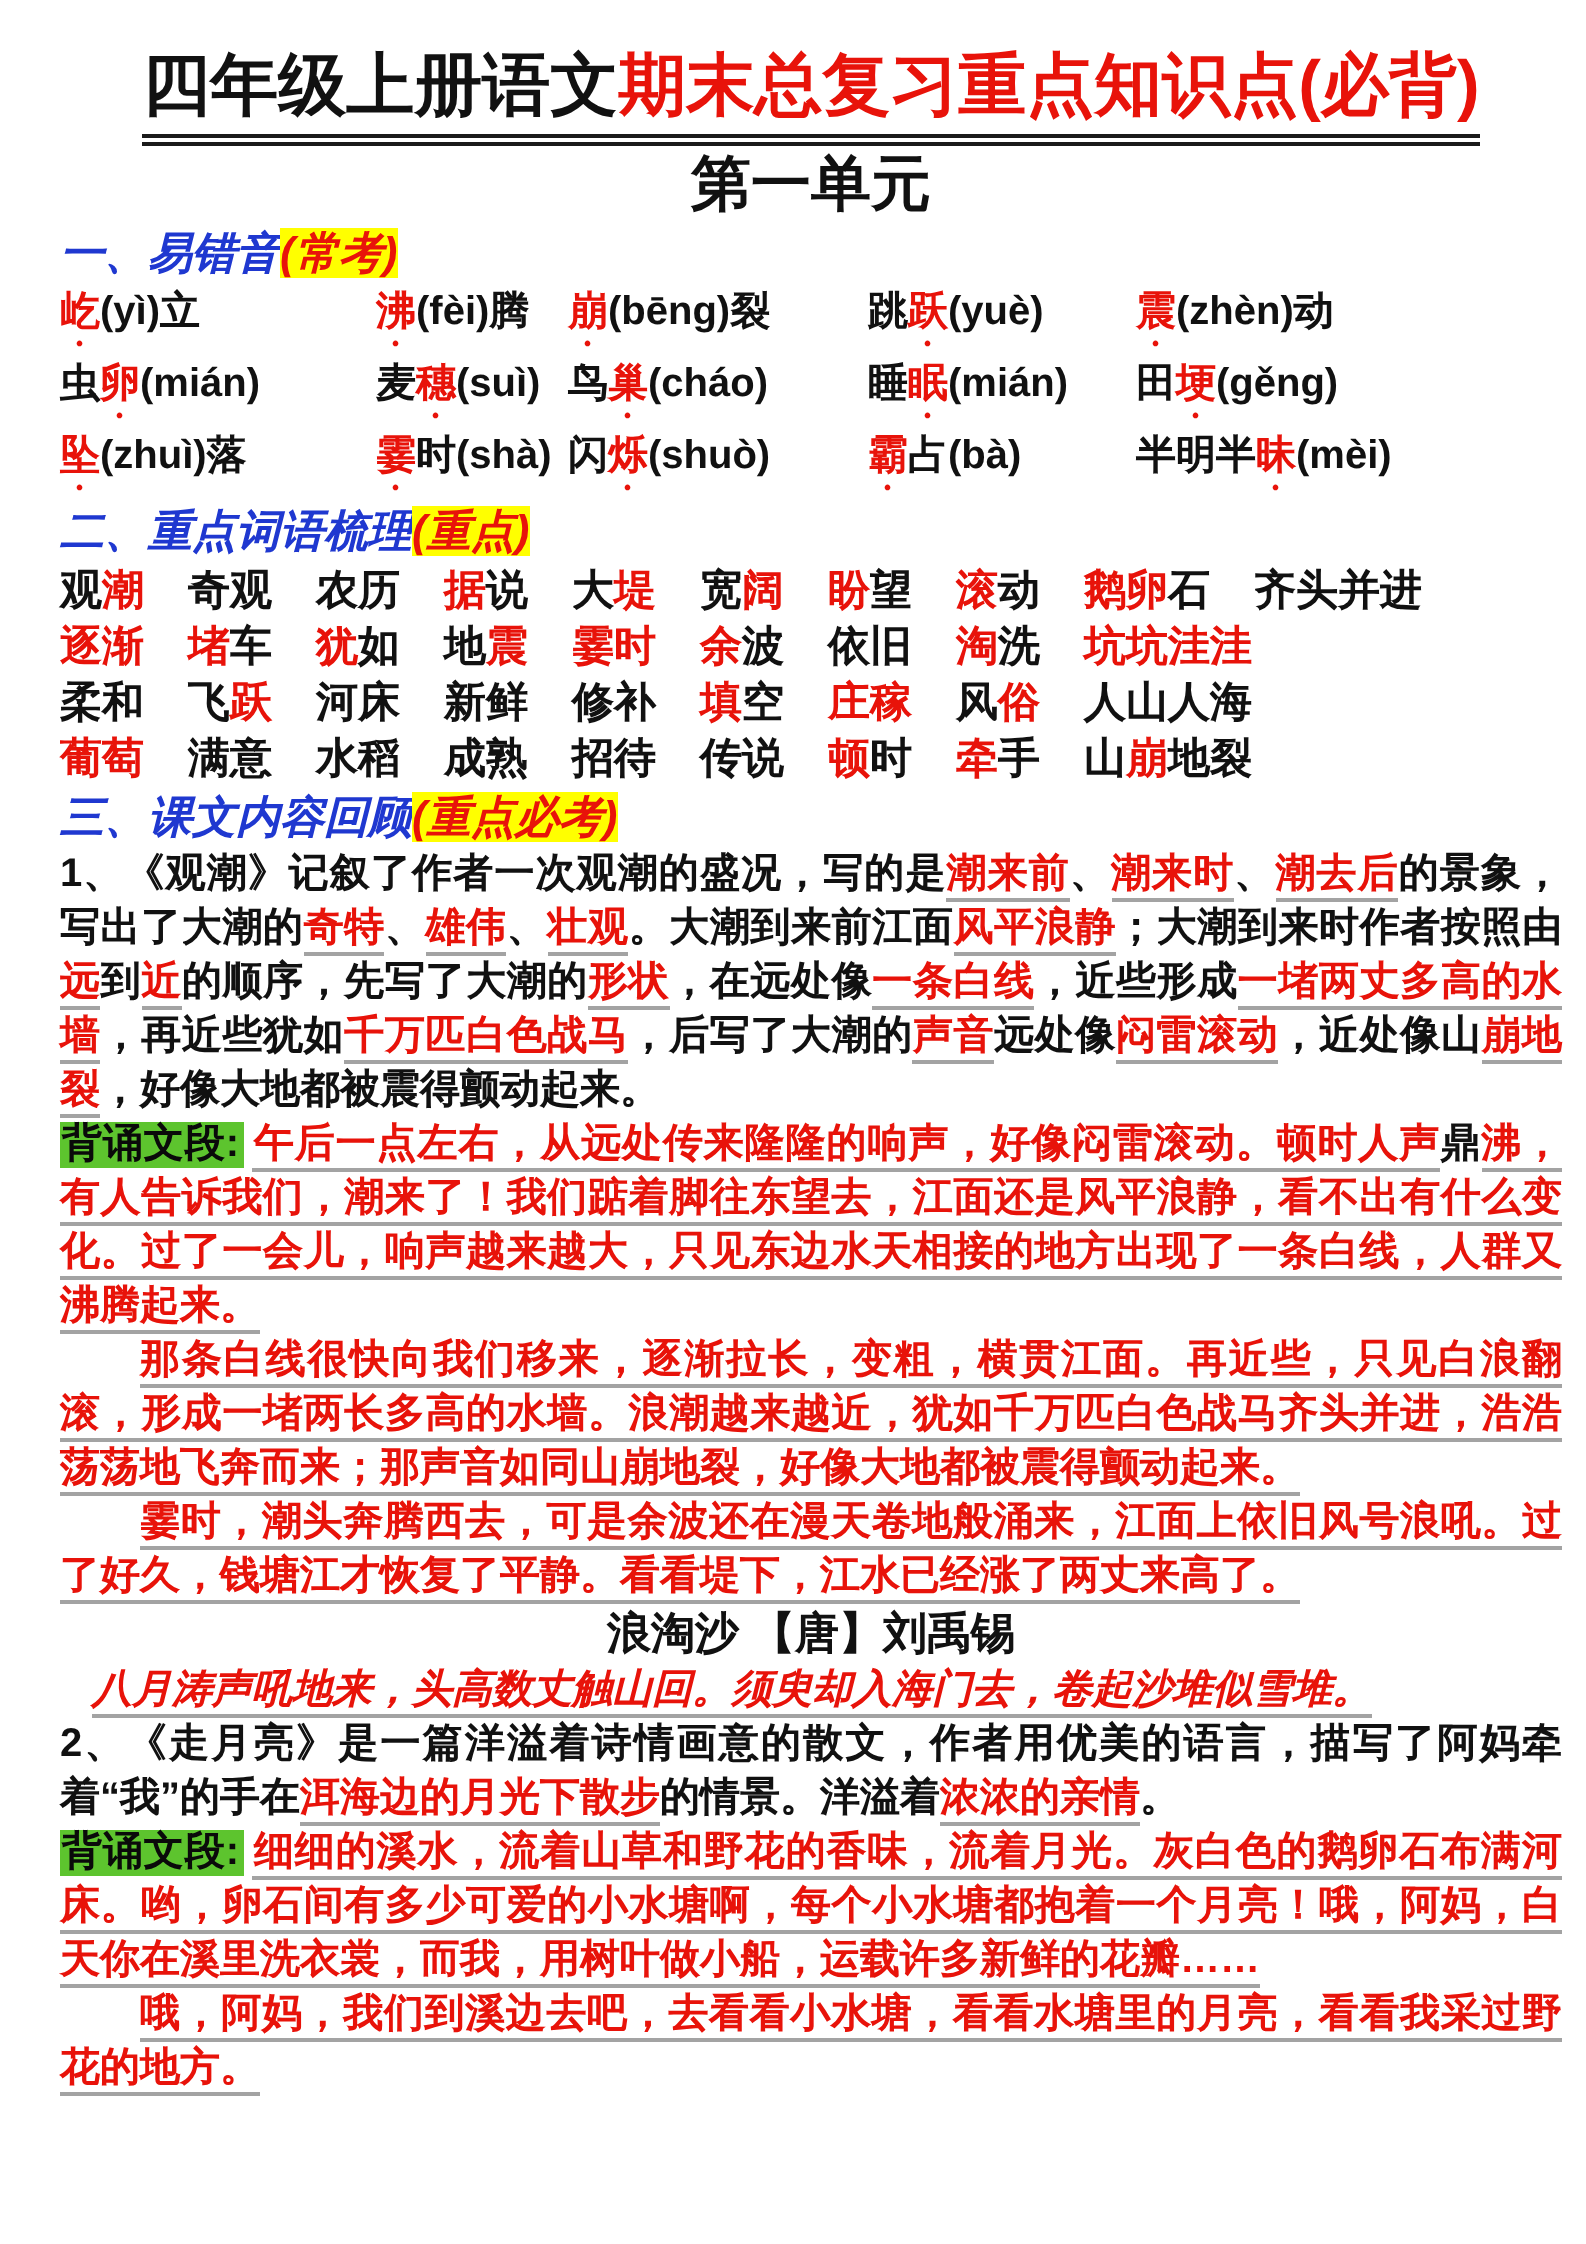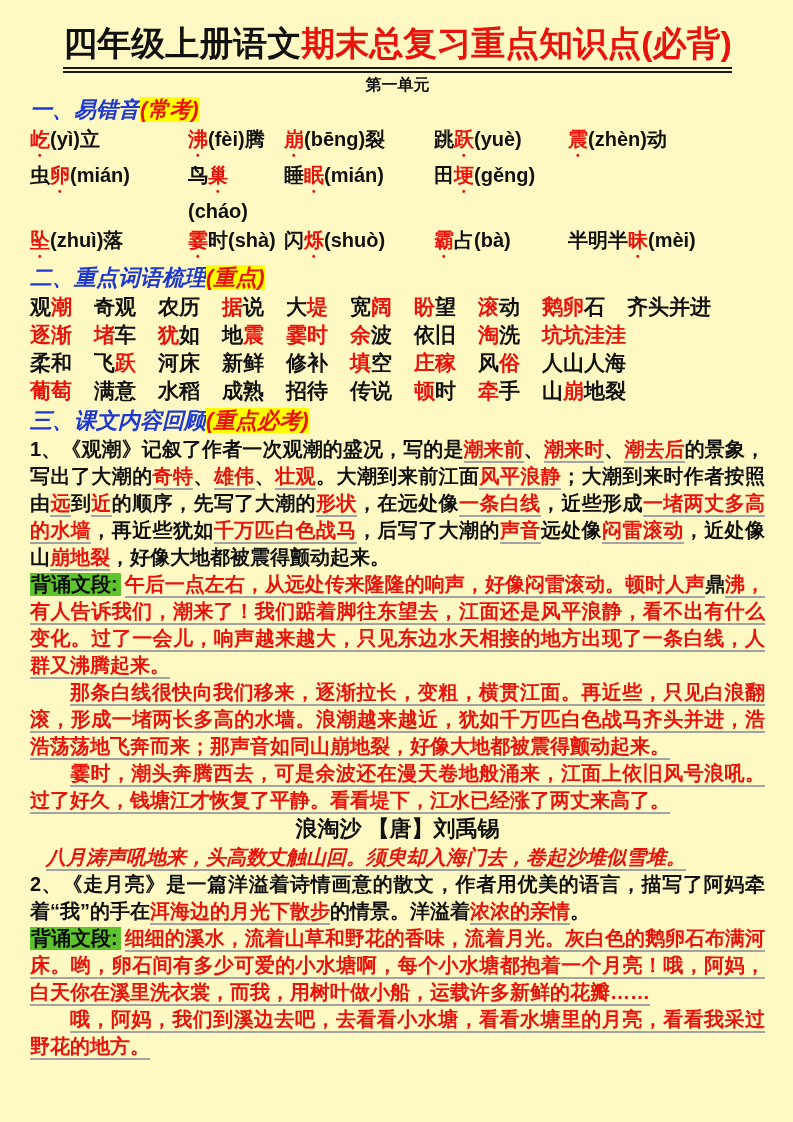--- a/index.html
+++ b/index.html
@@ -1,40 +1,40 @@
 <!DOCTYPE html>
 <html><head>
 <meta charset="utf-8">
 <style>
   html,body{margin:0;padding:0;background:#e9e9e9;}
   .page{
     position:relative;
     width:793px;height:1122px;
     margin:0 auto;
-    background:#fef9c3;
+    background:#ffffff;
     box-sizing:border-box;
-    padding:22px 28px 10px 30px;
+    padding:22px 12px 10px 30px;
     overflow:hidden;
     font-family:"Liberation Sans","DejaVu Sans",sans-serif;
     font-weight:700;
     color:#111;
   }
   .red{color:#e8130a;}
   .blk{color:#111;}
   .blue{color:#1f38d0;}
   .ul{border-bottom:2px solid #a3a3a3;padding-bottom:1px;}
   .dot{
     text-emphasis:filled dot #e8130a;
     text-emphasis-position:under left;
     -webkit-text-emphasis:filled dot #e8130a;
     -webkit-text-emphasis-position:under left;
   }
   .title{margin:0;text-align:center;font-size:34px;line-height:1.25;}
   .title-inner{display:inline-block;border-bottom:6px double #1a1a1a;padding-bottom:2px;}
-  .unit{margin:2px 0 2px;text-align:center;font-size:16px;line-height:1.2;color:#111;}
+  .unit{margin:2px 0 2px;text-align:center;font-size:30px;line-height:1.2;color:#111;}
   .sec-head{font-size:22px;line-height:28px;margin:2px 0 1px;font-style:italic;}
   .sec-tag{background:#ffff00;color:#e8130a;}
   .pin-row{display:grid;grid-template-columns:158px 96px 150px 134px 1fr;font-size:20px;line-height:29px;}
   .word-row{display:flex;gap:22px;font-size:21px;line-height:28px;font-family:Liberation Serif, serif;}
   .para{margin:0;font-size:20px;line-height:27px;text-align:justify;}
   .indent{text-indent:2em;}
   .recite-label{background:#5dc42e;color:#0a0a0a;padding:0 3px 1px 1px;margin-right:4px;}
   .poem-title{margin:1px 0;text-align:center;font-size:22px;line-height:28px;color:#111;}
   .poem-line{padding-left:16px;font-style:italic;}
 </style>
@@ -55,20 +55,21 @@
   <div>
       <div class="pin-row">
         <span class="cell"><span class="red dot">屹</span><span class="blk">(yì)立</span></span>
         <span class="cell"><span class="red dot">沸</span><span class="blk">(fèi)腾</span></span>
         <span class="cell"><span class="red dot">崩</span><span class="blk">(bēng)裂</span></span>
         <span class="cell"><span class="blk">跳</span><span class="red dot">跃</span><span class="blk">(yuè)</span></span>
         <span class="cell"><span class="red dot">震</span><span class="blk">(zhèn)动</span></span>
       </div>
       <div class="pin-row">
         <span class="cell"><span class="blk">虫</span><span class="red dot">卵</span><span class="blk">(mián)</span></span>
+        <span class="cell"><span class="blk">麦</span><span class="red dot">穗</span><span class="blk">(suì)</span></span>
         <span class="cell"><span class="blk">鸟</span><span class="red dot">巢</span><span class="blk">(cháo)</span></span>
         <span class="cell"><span class="blk">睡</span><span class="red dot">眠</span><span class="blk">(mián)</span></span>
         <span class="cell"><span class="blk">田</span><span class="red dot">埂</span><span class="blk">(gěng)</span></span>
       </div>
       <div class="pin-row">
         <span class="cell"><span class="red dot">坠</span><span class="blk">(zhuì)落</span></span>
         <span class="cell"><span class="red dot">霎</span><span class="blk">时(shà)</span></span>
         <span class="cell"><span class="blk">闪</span><span class="red dot">烁</span><span class="blk">(shuò)</span></span>
         <span class="cell"><span class="red dot">霸</span><span class="blk">占(bà)</span></span>
         <span class="cell"><span class="blk">半明半</span><span class="red dot">昧</span><span class="blk">(mèi)</span></span>

